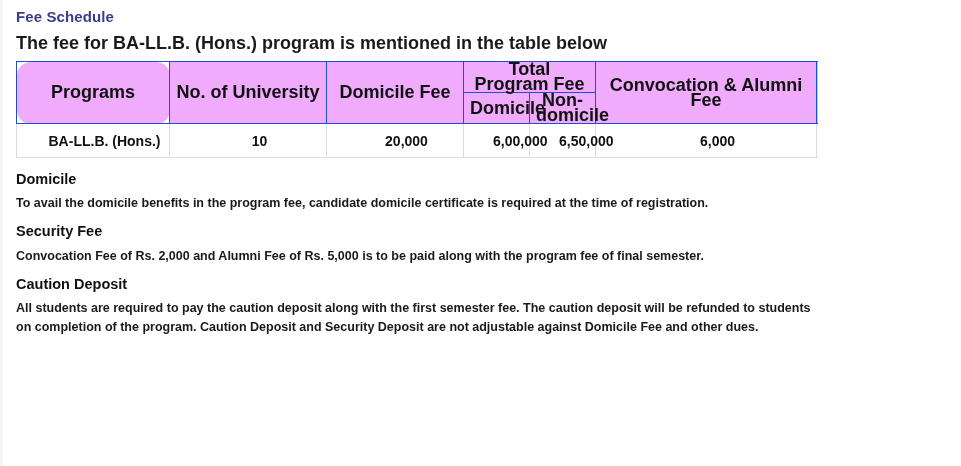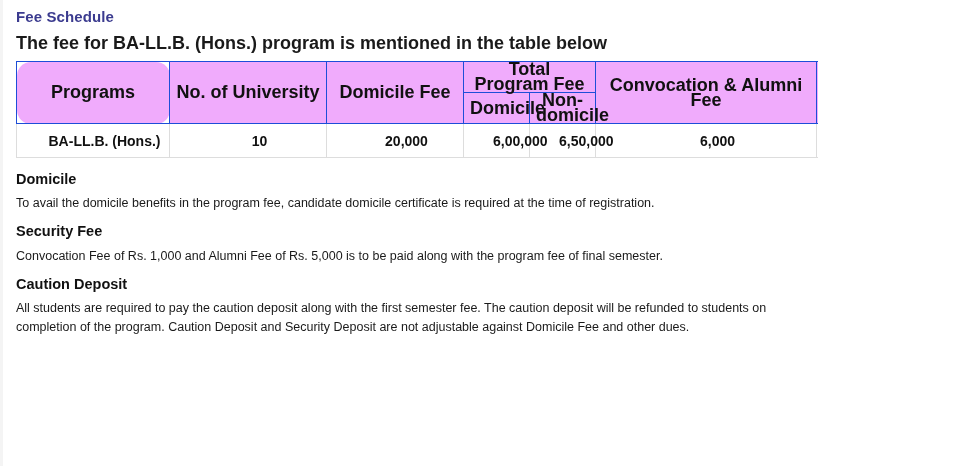--- a/index.html
+++ b/index.html
@@ -93,21 +93,21 @@
   .section { margin: 0 0 6px 0; }
   .section-heading {
     font-size: 14.5px;
     font-weight: bold;
     color: #111111;
     line-height: 19px;
     margin: 9px 0 5px 0;
   }
   .section-body {
     font-size: 12.5px;
-    font-weight: normal;
+    font-weight: bold;
     color: #1a1a1a;
     line-height: 19px;
     margin: 0;
     max-width: 928px;
   }
 </style>
 </head>
 <body>
 
 <div class="page-wrap">
@@ -149,21 +149,21 @@
   <div class="section">
     <h3 class="section-heading">Domicile</h3>
     <p class="section-body">To avail the domicile benefits in the program fee, candidate domicile certificate is required at the time of registration.</p>
   </div>
 
   <div class="section">
     <h3 class="section-heading">Security Fee</h3>
   </div>
 
   <div class="section">
-    <p class="section-body">Convocation Fee of Rs. 1,000 and Alumni Fee of Rs. 5,000 is to be paid along with the program fee of final semester.</p>
+    <p class="section-body">Convocation Fee of Rs. 2,000 and Alumni Fee of Rs. 5,000 is to be paid along with the program fee of final semester.</p>
   </div>
 
   <div class="section">
     <h3 class="section-heading">Caution Deposit</h3>
     <p class="section-body">All students are required to pay the caution deposit along with the first semester fee. The caution deposit will be refunded to students on completion of the program. Caution Deposit and Security Deposit are not adjustable against Domicile Fee and other dues.</p>
   </div>
 
   <div class="section">
   </div>
 

